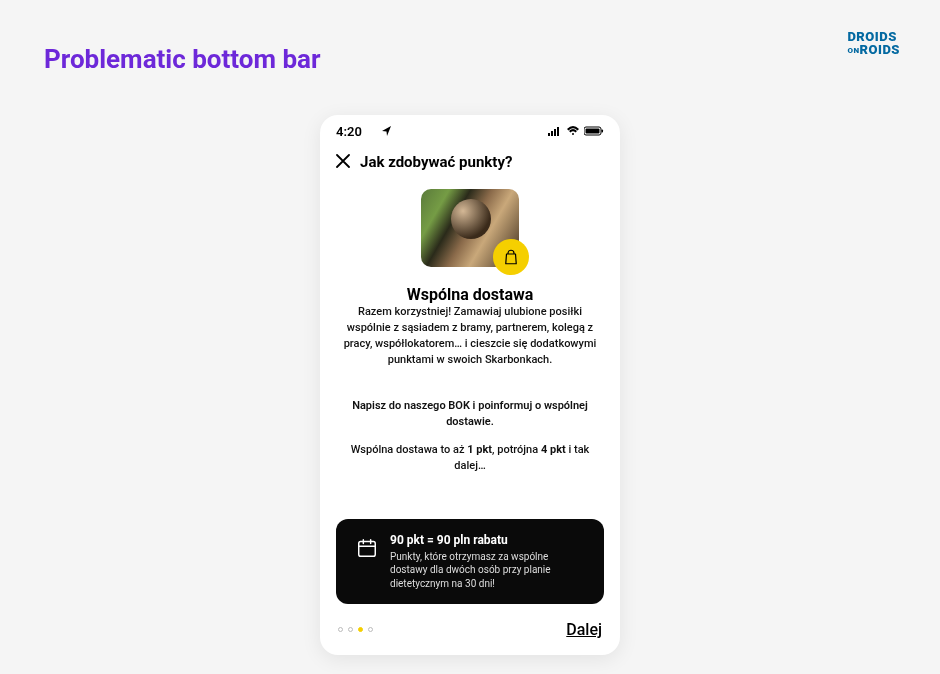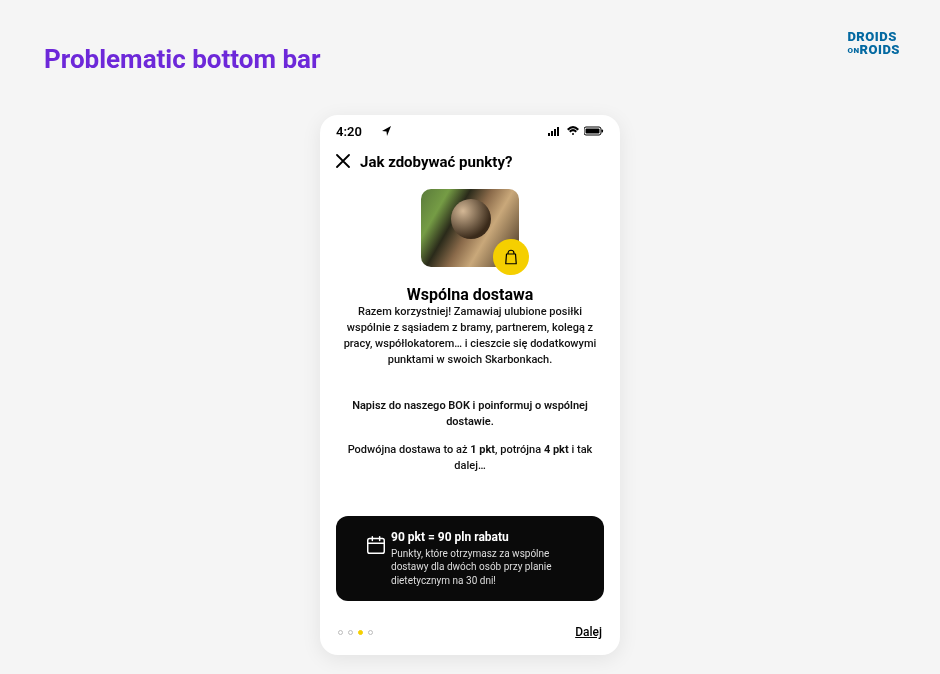--- a/index.html
+++ b/index.html
@@ -124,25 +124,25 @@
       font-weight: 500;
       margin-bottom: 12px;
       color: #111;
     }
     .para.bold { font-weight: 600; margin-top: 30px; }
     .para .b { font-weight: 700; }
     .black-card {
       background: #0a0a0a;
       color: #fff;
       border-radius: 12px;
-      margin: 14px 16px 8px 16px;
-      padding: 14px 29px;
+      margin: 14px 16px 0 16px;
+      padding: 14px 20px;
       display: flex;
       align-items: flex-start;
-      gap: 4px;
+      gap: 12px;
       text-align: left;
     }
     .cal-icon { flex-shrink: 0; margin-top: 4px; }
     .card-title {
       font-size: 12px;
       font-weight: 700;
       margin-bottom: 3px;
     }
     .card-text {
       font-size: 10px;
@@ -157,21 +157,21 @@
     }
     .dots { display: flex; gap: 5px; }
     .dot {
       width: 5px; height: 5px;
       border-radius: 50%;
       border: 1px solid #bbb;
       background: transparent;
     }
     .dot.active { background: #f5cf00; border-color: #f5cf00; }
     .next-link {
-      font-size: 12px;
+      font-size: 16px;
       font-weight: 500;
       text-decoration: underline;
       cursor: pointer;
     }
   </style>
 </head>
 <body>
 
 <div class="slide-title">Problematic bottom bar</div>
 
@@ -232,21 +232,21 @@
           <path d="M6 7 L6 6 A4 4 0 0 1 14 6 L14 7 M4 7 L16 7 L17 20 L3 20 Z" transform="translate(2,1)" fill="none" stroke="#000" stroke-width="1.6" stroke-linejoin="round"></path>
         </svg>
       </div>
     </div>
 
     <div class="section-title">Wspólna dostawa</div>
 
     <div class="para">Razem korzystniej! Zamawiaj ulubione posiłki wspólnie z sąsiadem z bramy, partnerem, kolegą z pracy, współlokatorem… i cieszcie się dodatkowymi punktami w swoich Skarbonkach.</div>
     <div class="para bold">Napisz do naszego BOK i poinformuj o wspólnej dostawie.</div>
     <div class="para">
-      <span>Podwójna dostawa to aż </span><span class="b">1 pkt</span><span>, potrójna </span><span class="b">4 pkt</span><span> i tak dalej…</span>
+      <span>Wspólna dostawa to aż </span><span class="b">1 pkt</span><span>, potrójna </span><span class="b">4 pkt</span><span> i tak dalej…</span>
     </div>
   </div>
 
   <div class="black-card">
     <span class="cal-icon">
       <svg width="22" height="22" viewBox="0 0 24 24">
           <rect x="3" y="5" width="18" height="16" rx="2" fill="none" stroke="#fff" stroke-width="1.6"></rect>
           <line x1="3" y1="10" x2="21" y2="10" stroke="#fff" stroke-width="1.6"></line>
           <line x1="8" y1="3" x2="8" y2="7" stroke="#fff" stroke-width="1.6" stroke-linecap="round"></line>
           <line x1="16" y1="3" x2="16" y2="7" stroke="#fff" stroke-width="1.6" stroke-linecap="round"></line>

